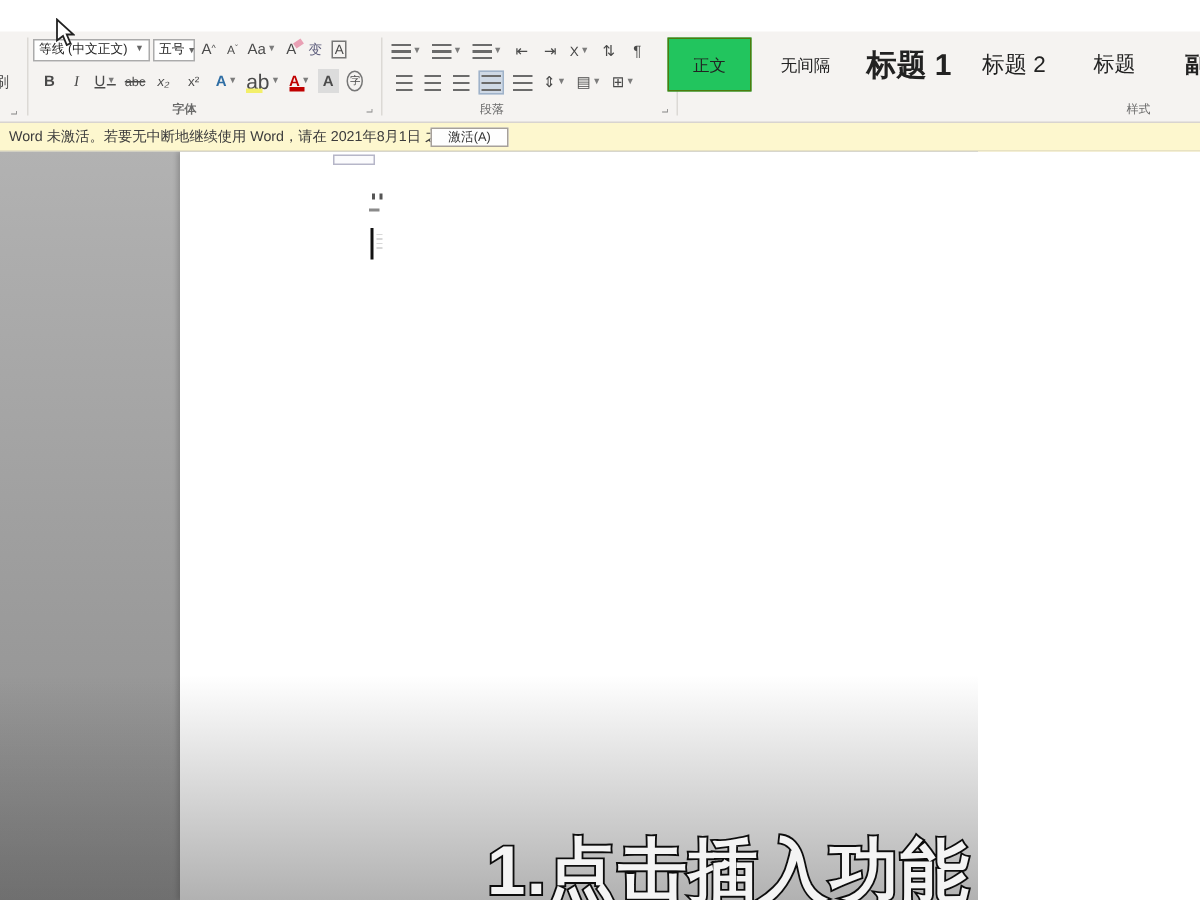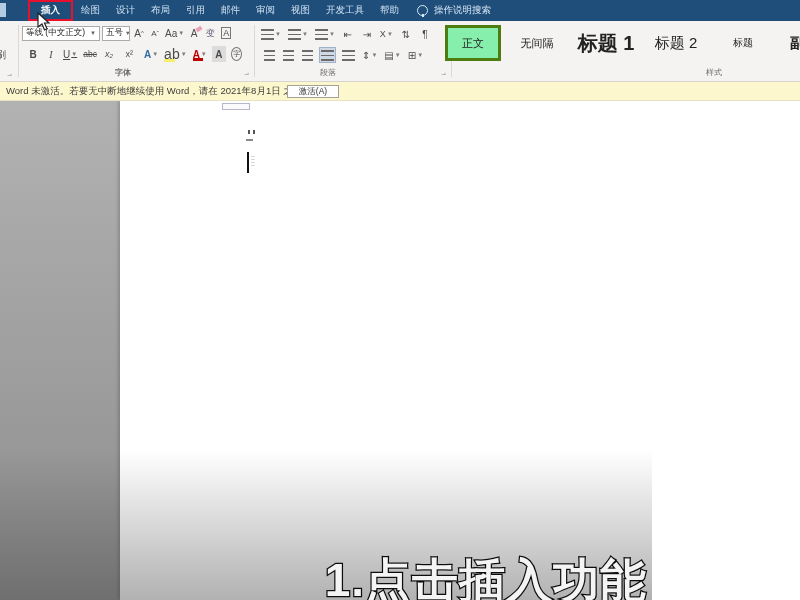--- a/index.html
+++ b/index.html
@@ -40,21 +40,21 @@
   .lines-icon { width:13px; height:11px;
     background:repeating-linear-gradient(to bottom,#6b6b6b 0 1.5px,transparent 1.5px 4.5px);
     background-size:13px 100%; }
   .lines-icon.left  { background:repeating-linear-gradient(to bottom,#6b6b6b 0 1.5px,transparent 1.5px 4.5px); width:11px; }
   .justify-active { background:#cfd9e6; border:1px solid #9fb2c9; }
   .clip-frag { position:absolute; left:0; top:0; width:18px; height:61px; overflow:hidden; }
 
   
   .style-card { position:absolute; top:4px; height:36px; display:flex;
     align-items:center; justify-content:center; color:#222; cursor:default; white-space:nowrap; overflow:hidden; }
-  .style-card.selected { border:3px solid #4d7c0f; background:#86efac; }
+  .style-card.selected { border:1px solid #4d7c0f; background:#22c55e; }
 
   
   .notif { position:absolute; left:0; top:82px; width:800px; height:19px;
     background:#fdf7ce; border-bottom:1px solid #e8e2c2; display:flex; align-items:center; }
   .notif-text { font-size:9.5px; color:#3c3c3c; margin-left:6px; white-space:nowrap; }
   .notif-btn { position:absolute; left:287px; top:3px; width:52px; height:13px;
     background:#fefefe; border:1px solid #a6a09a; font-size:8.5px; color:#333;
     display:flex; align-items:center; justify-content:center; cursor:default; }
 
   
@@ -85,39 +85,20 @@
   .box-a { border:1px solid #777; line-height:10px; padding:0 1px; font-size:9px; }
   .eraser { position:relative; }
   .eraser::after { content:""; position:absolute; right:-1px; top:2px; width:6px; height:4px;
     background:#e9a0b4; transform:rotate(-35deg); }
 </style>
 </head>
 <body>
 
 <div id="app">
 
-  <div class="titlebar">
-    <span class="tab-fragment"></span>
-    <div class="tabs">
-      <div class="tab active">插入</div>
-      <div class="tab">绘图</div>
-      <div class="tab">设计</div>
-      <div class="tab">布局</div>
-      <div class="tab">引用</div>
-      <div class="tab">邮件</div>
-      <div class="tab">审阅</div>
-      <div class="tab">视图</div>
-      <div class="tab">开发工具</div>
-      <div class="tab">帮助</div>
-    </div>
-    <div class="search-area">
-      <span class="bulb"></span>
-      <span>操作说明搜索</span>
-    </div>
-  </div>
 
   <svg class="mouse-cursor" width="13" height="19" viewBox="0 0 13 19">
     <polygon points="1,1 1,15 5,12 7.5,18 10,16.8 7.5,11 12,11" fill="#ffffff" stroke="#222" stroke-width="1.2"></polygon>
   </svg>
 
   <div class="ribbon">
 
     <div class="clip-frag">
       <span style="position:absolute;left:-4px;top:27px;font-size:10px;color:#444;">刷</span>
       <span class="launcher" style="left:7px;">⌐</span>
@@ -271,27 +252,27 @@
         </div>
       <div class="style-card" style="left:512px; width:50px; font-size:11px;">
           <span>无间隔</span>
         </div>
       <div class="style-card" style="left:572px; width:68px; font-size:20px; font-weight:bold;">
           <span>标题 1</span>
         </div>
       <div class="style-card" style="left:648px; width:56px; font-size:15px;justify-content:center;">
           <span>标题 2</span>
         </div>
-      <div class="style-card" style="left:720px; width:46px; font-size:10px;">
+      <div class="style-card" style="left:720px; width:46px; font-size:14px;">
           <span>标题</span>
         </div>
       <div class="style-card" style="left:790px; width:10px; font-size:15px; font-weight:bold; justify-content:flex-start;">
           <span>副</span>
         </div>
-      <span class="grp-label" style="left:706px;">样式</span>
+      <span class="grp-label" style="left:751px;">样式</span>
     </div>
   </div>
 
   <div class="notif">
     <span class="notif-text">Word 未激活。若要无中断地继续使用 Word，请在 2021年8月1日 之前激活。</span>
     <div class="notif-btn">
         <span>激活(A)</span>
       </div>
   </div>
 

